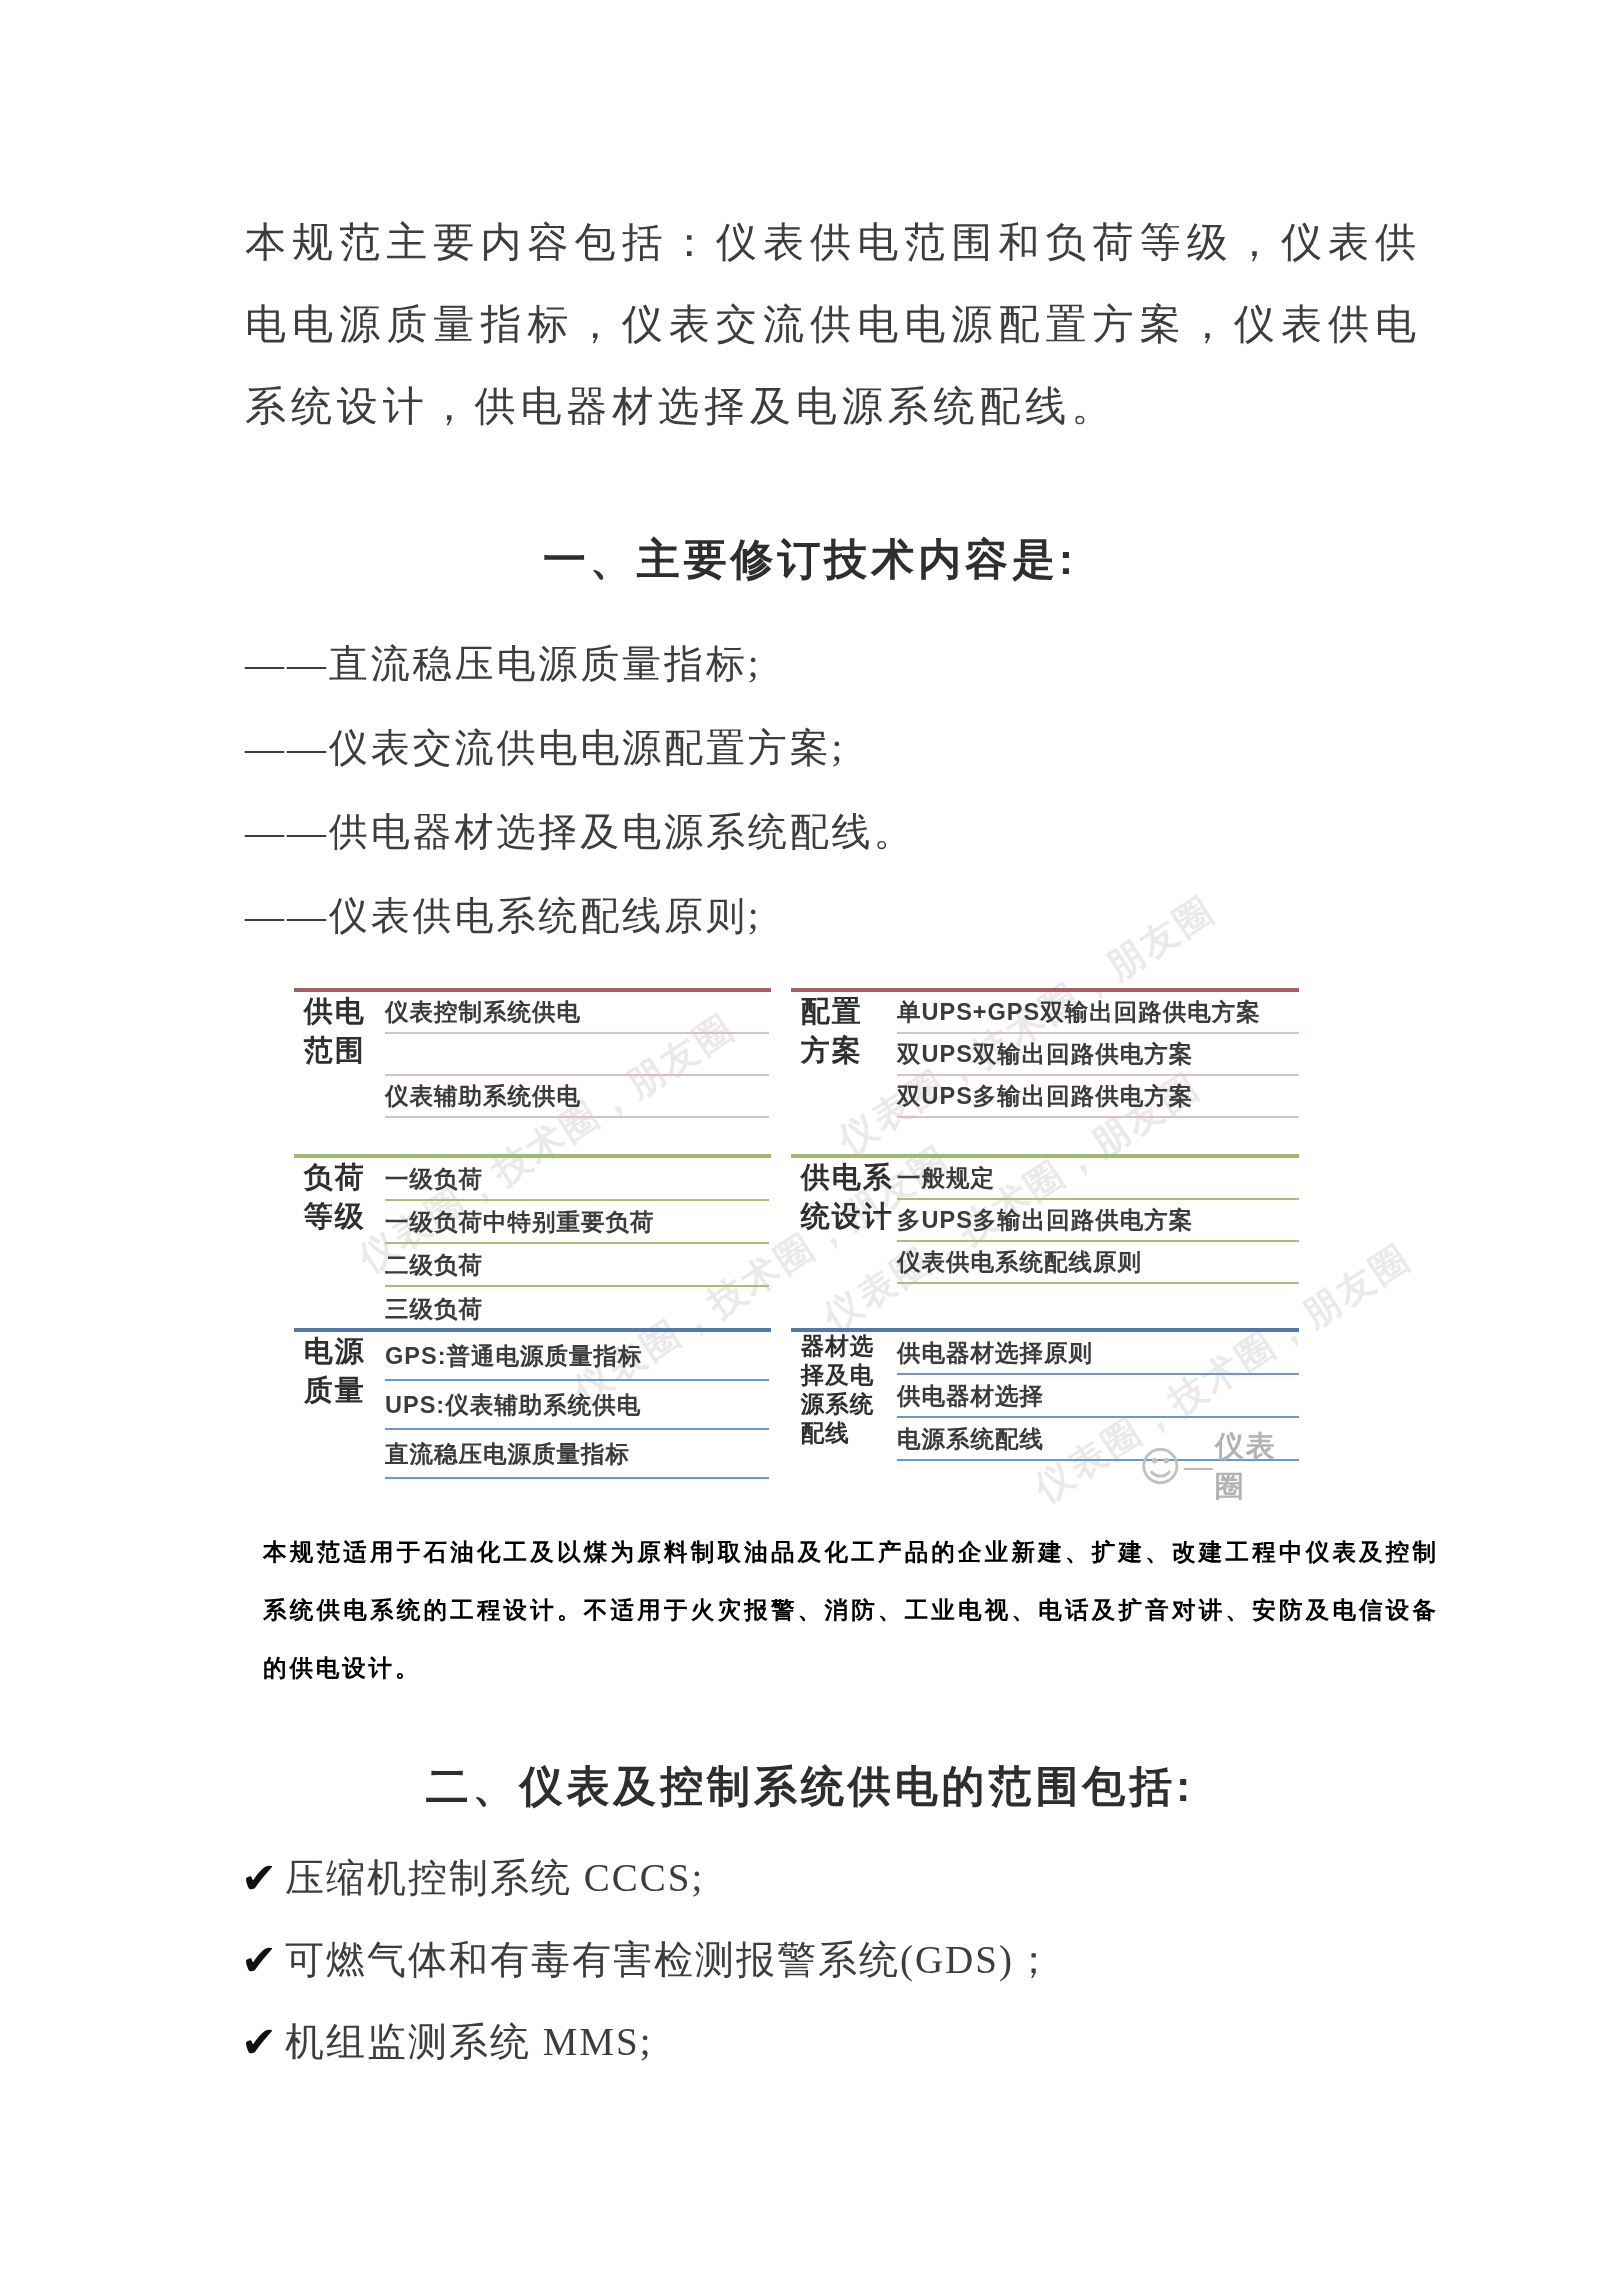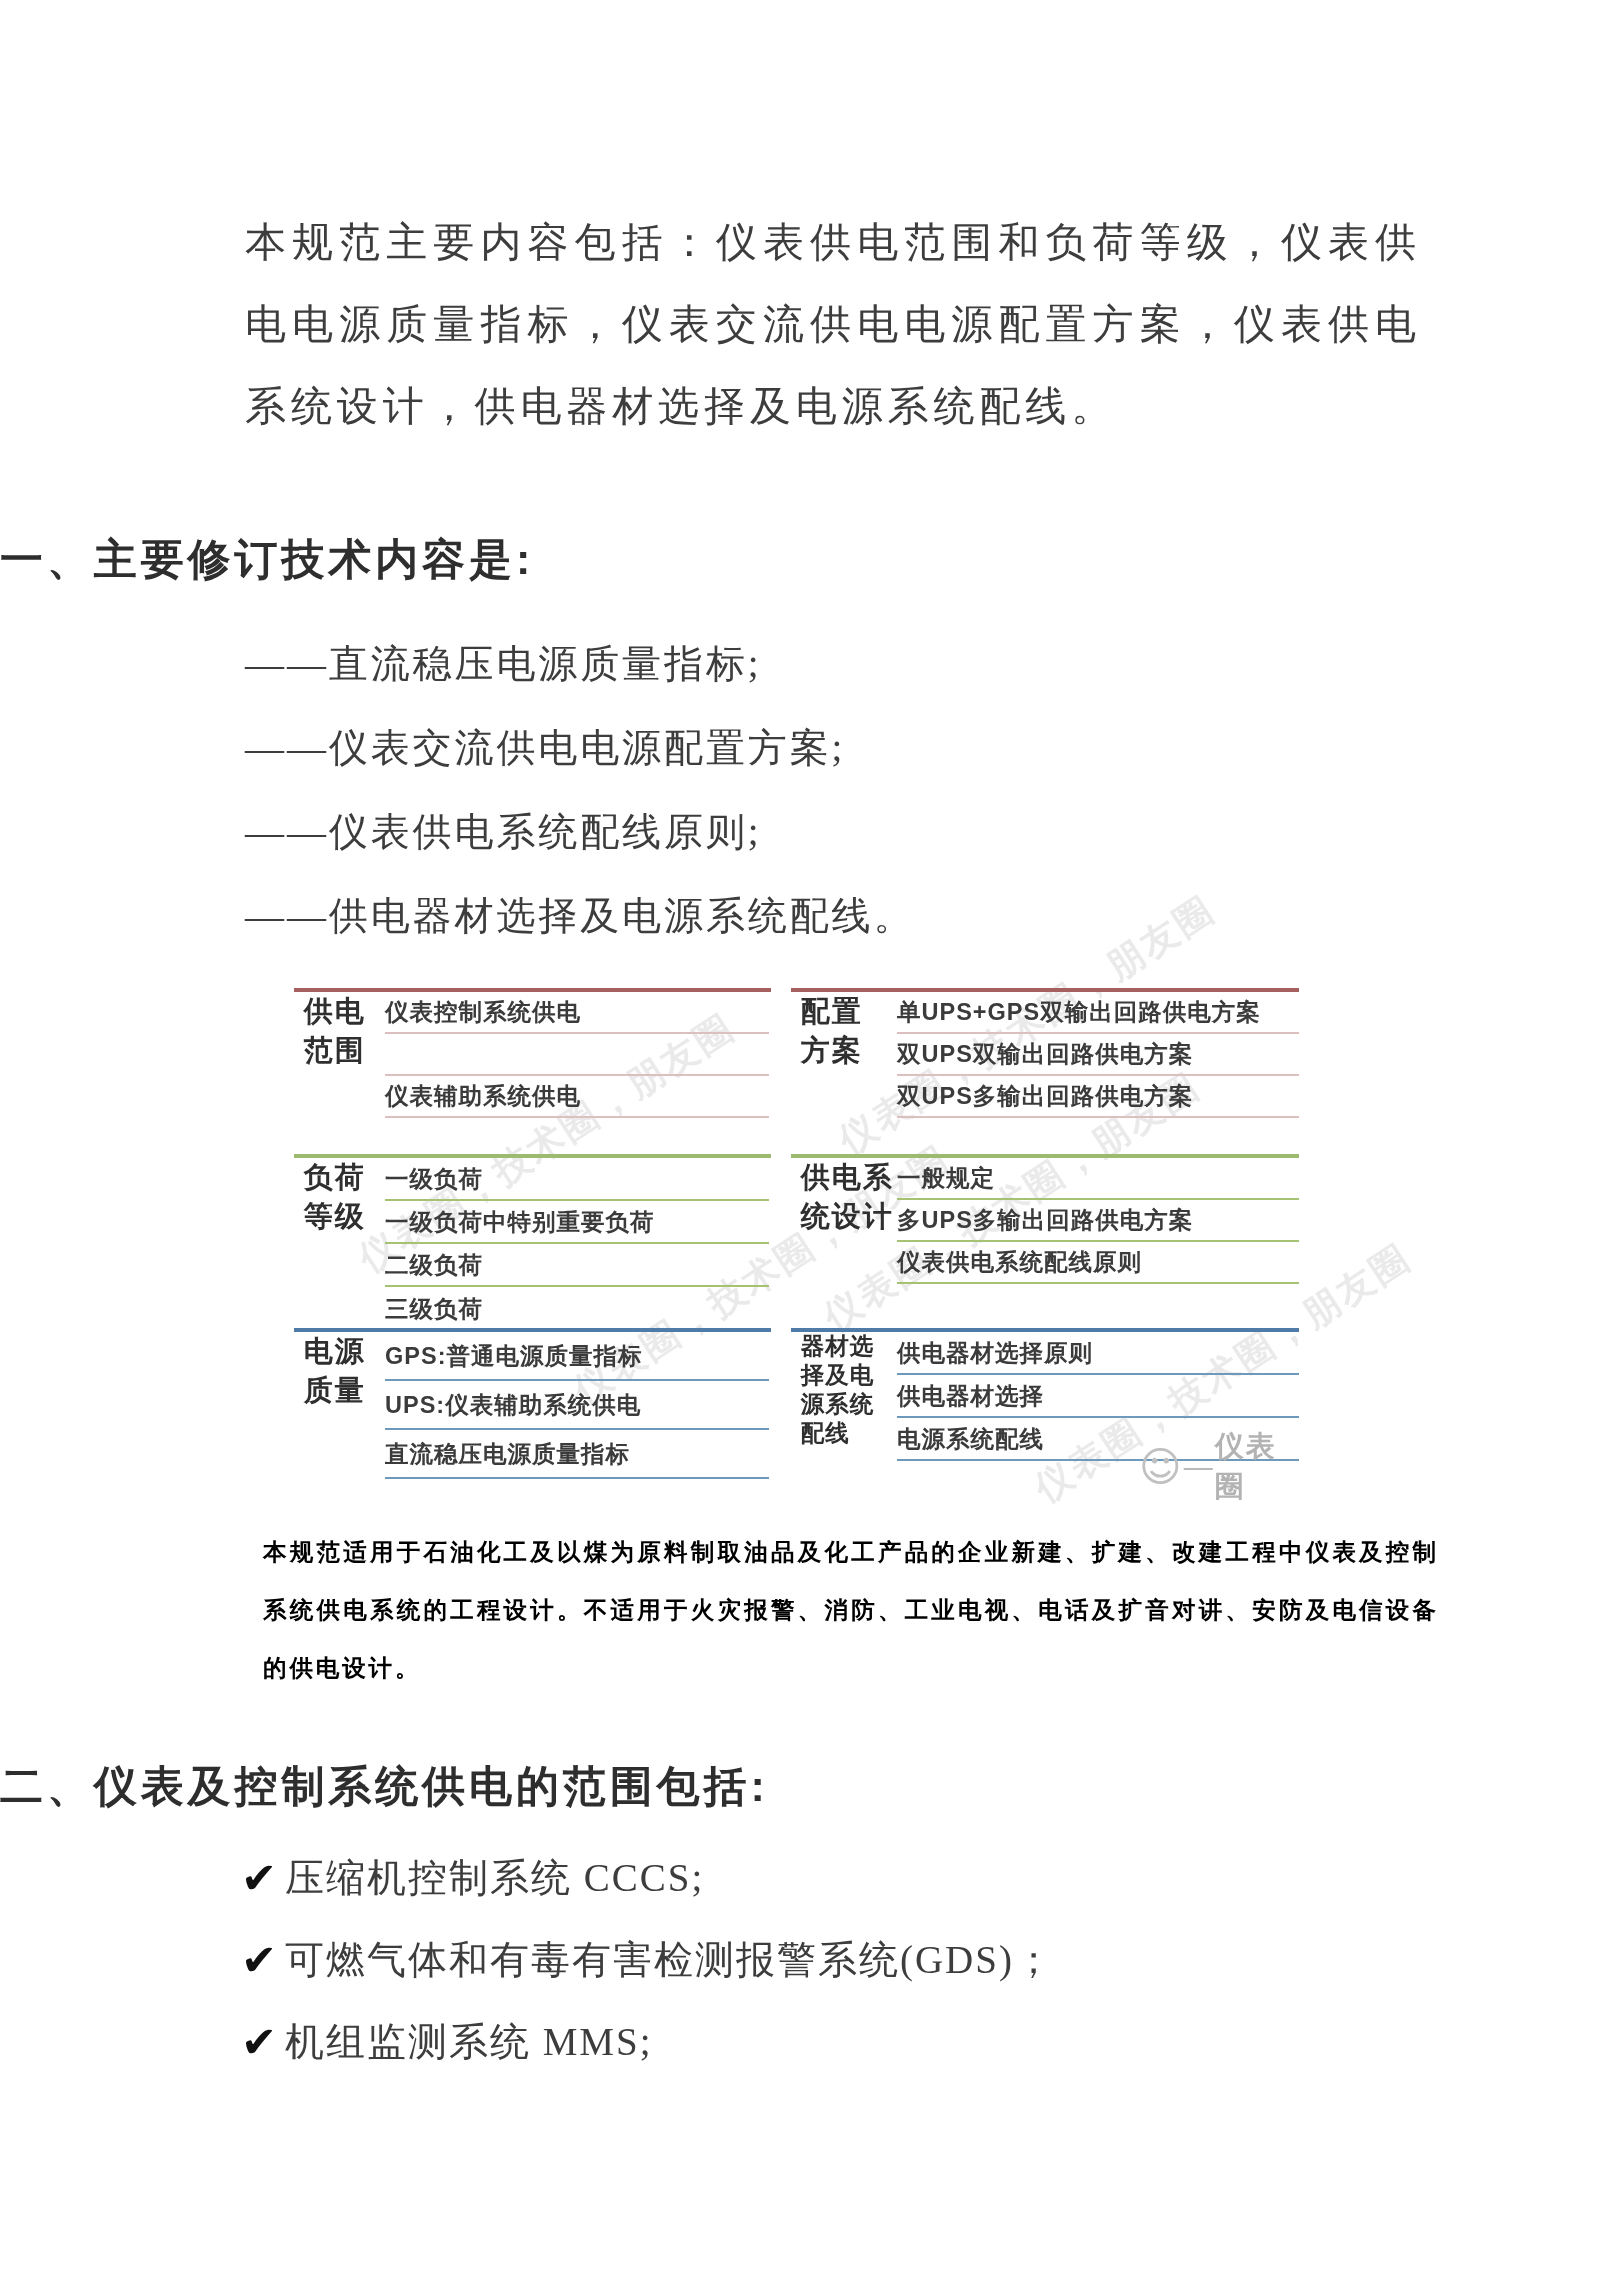--- a/index.html
+++ b/index.html
@@ -11,21 +11,21 @@
     font-family:"Liberation Serif","DejaVu Serif",serif;
     color:#383838;
   }
   
   .intro{
     position:absolute;left:245px;top:201px;width:1176px;
     font-size:41px;line-height:82px;letter-spacing:4.9px;
     text-align:justify;color:#3d3d3d;
   }
   .h1, .h2{
-    position:absolute;left:0;width:1620px;text-align:left;
+    position:absolute;left:0;width:1620px;text-align:center;
     font-family:"Liberation Sans","DejaVu Sans",sans-serif;
     font-weight:bold;font-size:43px;letter-spacing:3.9px;color:#2e2e2e;
     line-height:49px;
   }
   .h1{top:535px;}
   .h2{top:1762px;}
   .bullets{
     position:absolute;left:245px;top:622px;width:1186px;
     font-size:39px;line-height:84px;letter-spacing:2.9px;color:#3d3d3d;
   }
@@ -110,22 +110,22 @@
 
 <div class="page">
 
   <div class="intro">本规范主要内容包括：仪表供电范围和负荷等级，仪表供电电源质量指标，仪表交流供电电源配置方案，仪表供电系统设计，供电器材选择及电源系统配线。</div>
 
   <div class="h1">一、主要修订技术内容是:</div>
 
   <div class="bullets">
     <div>——直流稳压电源质量指标;</div>
     <div>——仪表交流供电电源配置方案;</div>
+    <div>——供电器材选择及电源系统配线。</div>
     <div>——仪表供电系统配线原则;</div>
-    <div>——供电器材选择及电源系统配线。</div>
   </div>
 
   <div class="diagram">
 
     <div class="wm" style="left:69px;top:250px;">仪表圈，技术圈，朋友圈</div>
     <div class="wm" style="left:284px;top:382px;">仪表圈，技术圈，朋友圈</div>
     <div class="wm" style="left:534px;top:309px;">仪表圈，技术圈，朋友圈</div>
     <div class="wm" style="left:549px;top:132px;">仪表圈，技术圈，朋友圈</div>
     <div class="wm" style="left:745px;top:480px;">仪表圈，技术圈，朋友圈</div>
 

